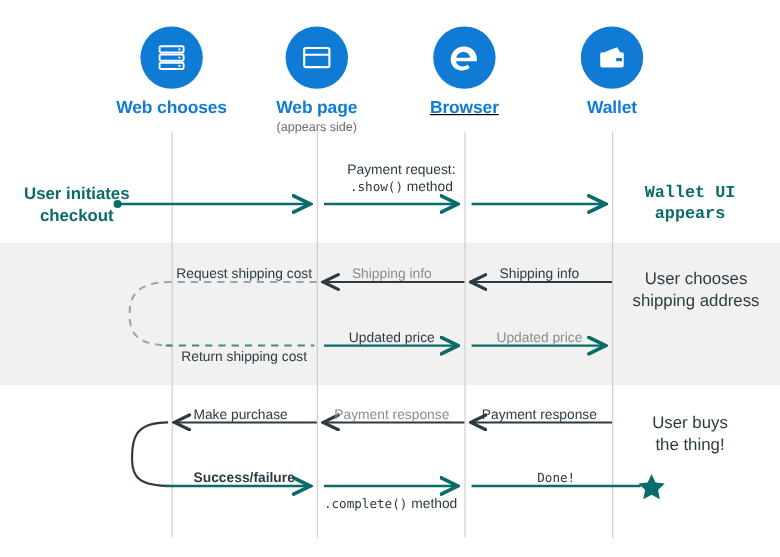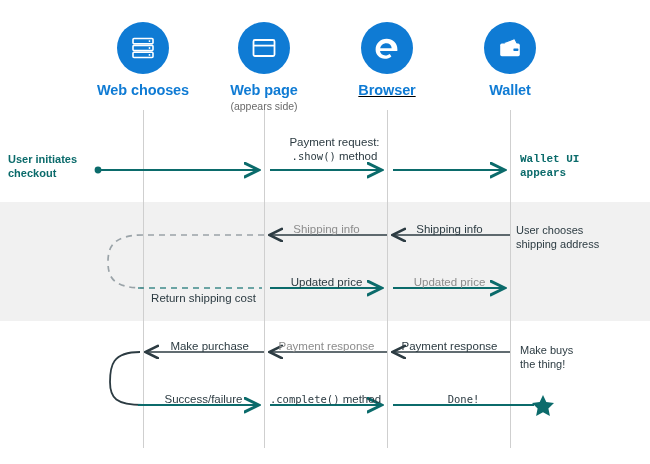--- a/index.html
+++ b/index.html
@@ -59,21 +59,22 @@
     text-align: center;
     font-size: 11.5px;
     line-height: 1.25;
     white-space: pre-line;
   }
   .msg-label.dark { color: #2c3b42; }
   .msg-label.gray { color: #8c8c8c; }
   .msg-label.mono { font-family: "DejaVu Sans Mono", monospace; font-size: 10.5px; }
   .note {
     position: absolute;
-    font-size: 11px;
+    text-align: center;
+    font-size: 14px;
     line-height: 1.3;
     white-space: pre-line;
   }
   .note.teal { color: #0b6b6b; font-weight: bold; }
   .note.dark { color: #2c3b42; }
   svg.arrows {
     position: absolute;
     left: 0;
     top: 0;
     width: 650px;
@@ -174,37 +175,38 @@
 
     <line x1="138" y1="405" x2="258" y2="405" stroke="#0b6b6b" stroke-width="1.9" marker-end="url(#ah-teal)"></line>
     <line x1="270" y1="405" x2="381" y2="405" stroke="#0b6b6b" stroke-width="1.9" marker-end="url(#ah-teal)"></line>
     <line x1="393" y1="405" x2="534" y2="405" stroke="#0b6b6b" stroke-width="1.9"></line>
     <path d="M543,395 L546.3,402.1 L554,403 L548.4,408.4 L549.9,416 L543,412.3 L536.1,416 L537.6,408.4 L532,403 L539.7,402.1 Z" fill="#0b6b6b"></path>
   </svg>
 
   <div class="msg-label dark" style="left:251px; top:135px; width:123px;margin-left:22px;"><span style="white-space:pre-line"><span style="white-space: pre-line;">Payment request:
 </span><span style="font-family: &quot;DejaVu Sans Mono&quot;, monospace; font-size: 10.5px; white-space: pre-line;">.show()</span><span style="white-space: pre-line;"> method</span></span></div>
 
+  <div class="msg-label dark" style="left:143px; top:222px; width:121px;">Request shipping cost</div>
   <div class="msg-label gray" style="left:266px; top:222px; width:121px;">Shipping info</div>
   <div class="msg-label dark" style="left:389px; top:222px; width:121px;">Shipping info</div>
 
   <div class="msg-label dark" style="left:143px; top:291px; width:121px;">Return shipping cost</div>
   <div class="msg-label dark" style="left:266px; top:275px; width:121px;">Updated price</div>
   <div class="msg-label gray" style="left:389px; top:275px; width:121px;">Updated price</div>
 
-  <div class="msg-label dark" style="left:128px; top:339px; width:121px;text-align:right;">Make purchase</div>
+  <div class="msg-label dark" style="left:140px; top:339px; width:121px;">Make purchase</div>
   <div class="msg-label gray" style="left:266px; top:339px; width:121px;">Payment response</div>
   <div class="msg-label dark" style="left:389px; top:339px; width:121px;">Payment response</div>
 
-  <div class="msg-label dark" style="left:143px; top:392px; width:121px;">Success/failure</div>
-  <div class="msg-label dark" style="left:264px; top:392px; width:123px;"><span><span style="font-family: &quot;DejaVu Sans Mono&quot;, monospace; font-size: 10.5px; white-space: pre-line;">.complete()</span><span style="white-space: pre-line;"> method</span></span></div>
+  <div class="msg-label dark" style="left:143px; top:392px; width:121px;font-weight:bold;">Success/failure</div>
+  <div class="msg-label dark" style="left:264px; top:413px; width:123px;"><span><span style="font-family: &quot;DejaVu Sans Mono&quot;, monospace; font-size: 10.5px; white-space: pre-line;">.complete()</span><span style="white-space: pre-line;"> method</span></span></div>
   <div class="msg-label dark mono" style="left:389px; top:393px; width:121px;padding-left:14px;">Done!</div>
 
   <div class="note teal" style="left:8px; top:152px; width:112px;">User initiates
 checkout</div>
   <div class="note teal" style="left:520px; top:152px; width:110px;font-family:Liberation Mono, monospace;">Wallet UI
 appears</div>
   <div class="note dark" style="left:516px; top:223px; width:128px;">User chooses
 shipping address</div>
-  <div class="note dark" style="left:520px; top:343px; width:110px;">Make buys
+  <div class="note dark" style="left:520px; top:343px; width:110px;">User buys
 the thing!</div>
 
 </div>
 
 </body></html>

